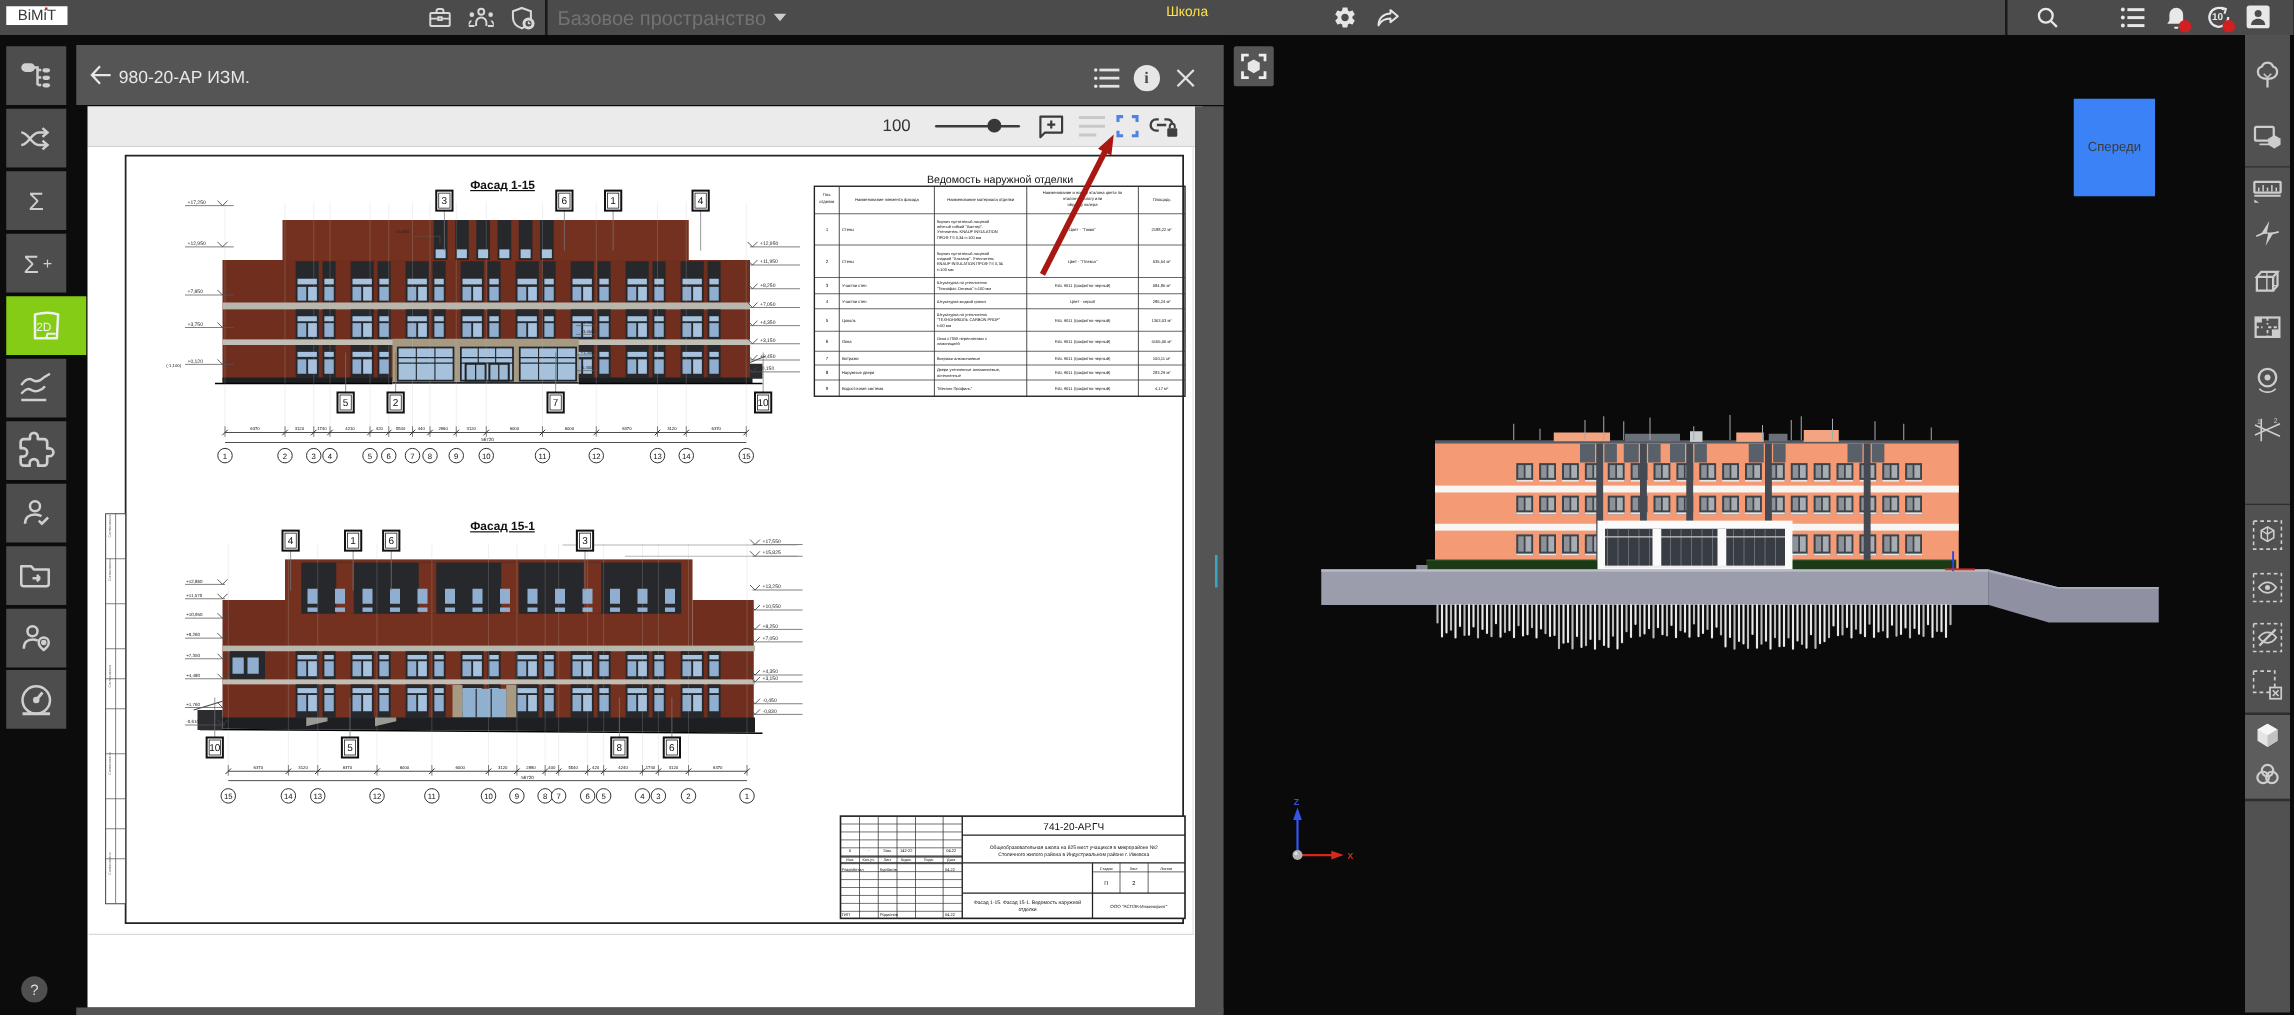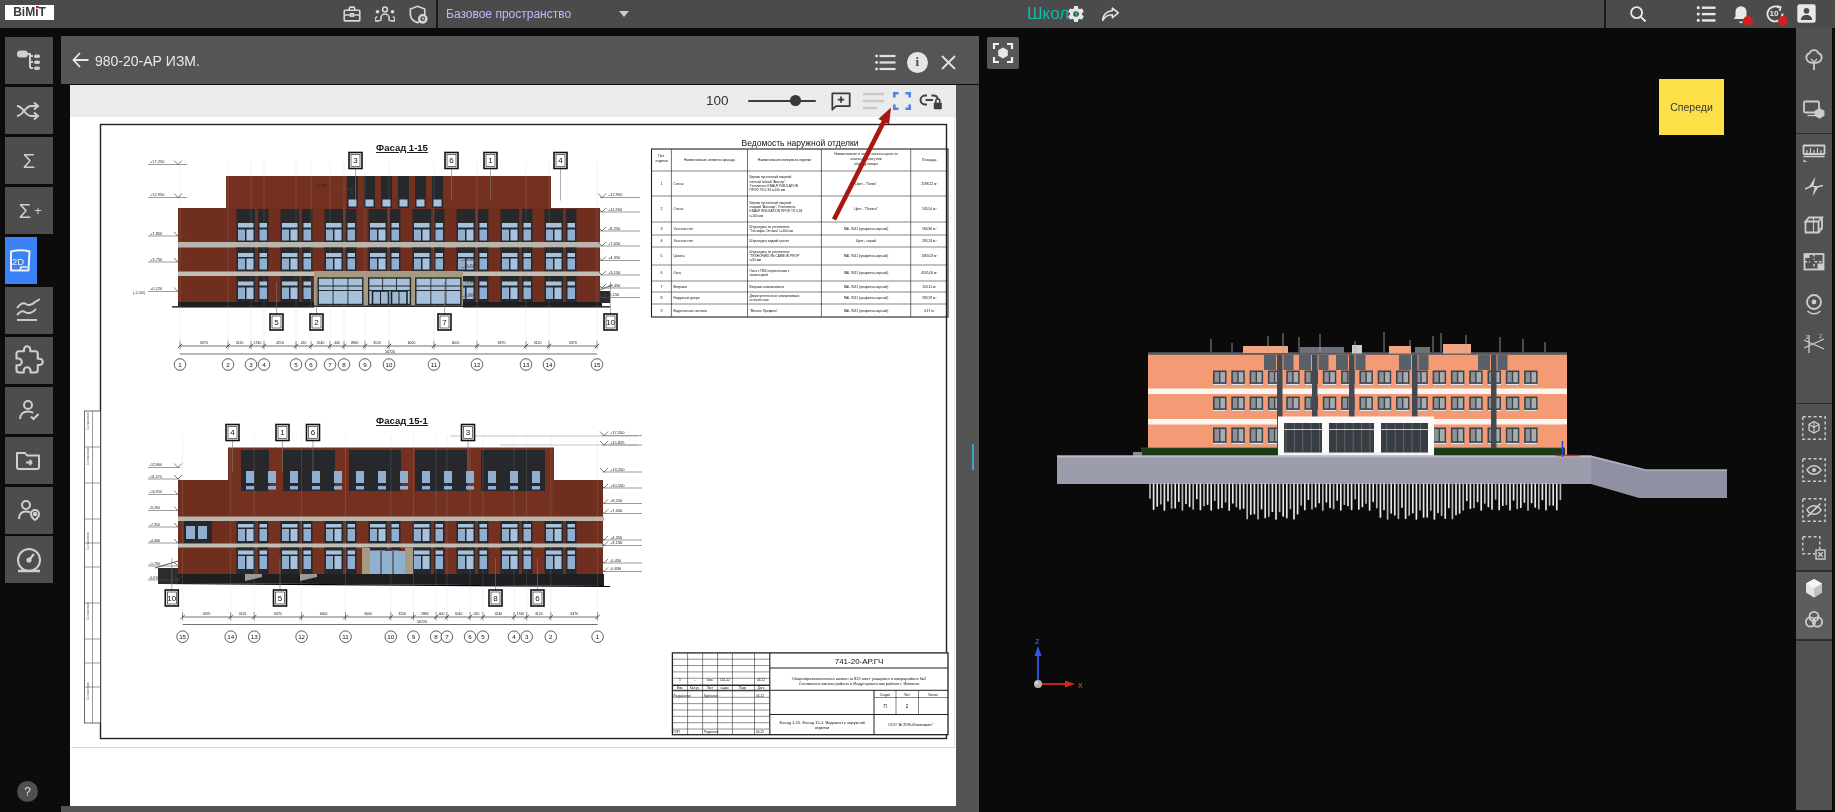--- a/index.html
+++ b/index.html
@@ -1,15 +1,15 @@
 <!DOCTYPE html>
 <html><head><meta charset="utf-8"><style>*{margin:0;padding:0;box-sizing:border-box}html,body{width:1835px;height:812px;overflow:hidden;background:#0B0B0B;font-family:"Liberation Sans",sans-serif;position:relative}.abs{position:absolute}</style></head><body>
 <div class="abs" style="left:0;top:0;width:1835px;height:28px;background:#4B4B4B"></div>
 <div class="abs" style="left:5px;top:4.5px;width:49px;height:15px;background:#fff;display:flex;align-items:center;justify-content:center">
-    <span style="font-size:12px;font-weight:bold;color:#3A3A3A;letter-spacing:0">B<span style="position:relative">i</span>M<span style="position:relative;color:#3A3A3A">i<span style="position:absolute;left:1px;top:0.5px;width:2.5px;height:2.5px;background:#E02020"></span></span>T</span>
+    <span style="font-size:12px;font-weight:normal;color:#3A3A3A;letter-spacing:0">B<span style="position:relative">i</span>M<span style="position:relative;color:#3A3A3A">i<span style="position:absolute;left:1px;top:0.5px;width:2.5px;height:2.5px;background:#E02020"></span></span>T</span>
   </div>
 <svg class="abs" style="left:341px;top:3px" width="22" height="22" viewBox="0 0 24 24" fill="none" stroke="#D8D8D8" stroke-width="1.7">
     <rect x="3.5" y="8" width="17" height="11.5" rx="1"></rect>
     <path d="M9 8V6.2A1.7 1.7 0 0 1 10.7 4.5h2.6A1.7 1.7 0 0 1 15 6.2V8"></path>
     <path d="M3.5 13h7m3 0h7"></path>
     <path d="M10.5 11.7h3v2.6h-3z"></path>
   </svg>
 <svg class="abs" style="left:373px;top:3px" width="24" height="22" viewBox="0 0 26 24" fill="none" stroke="#D8D8D8" stroke-width="1.7">
     <circle cx="13" cy="7" r="2.6"></circle>
     <path d="M8.5 19.5v-3a4.5 4.5 0 0 1 9 0v3"></path>
@@ -19,23 +19,23 @@
     <path d="M24 19.5v-2.2a3 3 0 0 0-3-3" fill="#D8D8D8" stroke="none"></path>
     <path d="M2.2 19.5h5m11.6 0h5"></path>
   </svg>
 <svg class="abs" style="left:407px;top:3px" width="23" height="23" viewBox="0 0 24 24" fill="none" stroke="#D8D8D8" stroke-width="1.7">
     <path d="M11 3.5l7.5 2.8v5.2c0 4.6-3.2 7.6-7.5 9-4.3-1.4-7.5-4.4-7.5-9V6.3z"></path>
     <circle cx="16.5" cy="16.5" r="4.2" fill="#4B4B4B"></circle>
     <circle cx="16.5" cy="16.5" r="3.4"></circle>
     <path d="M16.5 14.8v1.7h1.6" stroke-width="1.2"></path>
   </svg>
 <div class="abs" style="left:436px;top:0;width:2px;height:28px;background:#191919"></div>
-<div class="abs" style="left:446px;top:6.5px;font-size:12px;color:#c4b5fd">Базовое пространство</div>
+<div class="abs" style="left:446px;top:6.5px;font-size:16px;color:#737373">Базовое пространство</div>
 <div class="abs" style="left:619px;top:11px;width:0;height:0;border-left:5.5px solid transparent;border-right:5.5px solid transparent;border-top:6px solid #CCC"></div>
-<div class="abs" style="left:1027px;top:4px;font-size:17px;color:#14b8a6">Школа</div>
+<div class="abs" style="left:933px;top:4px;font-size:11px;color:#fde047">Школа</div>
 <svg class="abs" style="left:1066px;top:3.5px" width="20" height="20" viewBox="0 0 24 24" fill="#E6E6E6">
     <path d="M19.14 12.94c.04-.3.06-.61.06-.94 0-.32-.02-.64-.07-.94l2.03-1.58c.18-.14.23-.41.12-.61l-1.92-3.32c-.12-.22-.37-.29-.59-.22l-2.39.96c-.5-.38-1.03-.7-1.62-.94l-.36-2.54c-.04-.24-.24-.41-.48-.41h-3.84c-.24 0-.43.17-.47.41l-.36 2.54c-.59.24-1.13.57-1.62.94l-2.39-.96c-.22-.08-.47 0-.59.22L2.74 8.87c-.12.21-.08.47.12.61l2.03 1.58c-.05.3-.09.63-.09.94s.02.64.07.94l-2.03 1.58c-.18.14-.23.41-.12.61l1.92 3.32c.12.22.37.29.59.22l2.39-.96c.5.38 1.03.7 1.62.94l.36 2.54c.05.24.24.41.48.41h3.84c.24 0 .44-.17.47-.41l.36-2.54c.59-.24 1.13-.56 1.62-.94l2.39.96c.22.08.47 0 .59-.22l1.92-3.32c.12-.22.07-.47-.12-.61l-2.01-1.58zM12 15.6c-1.98 0-3.6-1.62-3.6-3.6s1.62-3.6 3.6-3.6 3.6 1.62 3.6 3.6-1.62 3.6-3.6 3.6z"></path>
   </svg>
 <svg class="abs" style="left:1100px;top:4px" width="22" height="20" viewBox="0 0 24 22" fill="none" stroke="#E6E6E6" stroke-width="1.7">
     <path d="M13.5 4.5L20 9.8l-6.5 5.3V11.8C8.5 11.8 5 13.8 3 18c0-6.5 4.5-10.3 10.5-10.5z" stroke-linejoin="round"></path>
   </svg>
 <div class="abs" style="left:1604px;top:0;width:2px;height:28px;background:#191919"></div>
 <svg class="abs" style="left:1627px;top:3px" width="22" height="22" viewBox="0 0 24 24" fill="none" stroke="#E8E8E8" stroke-width="2">
     <circle cx="10.5" cy="10.5" r="6"></circle>
     <path d="M15 15l5.2 5.2"></path>
@@ -87,21 +87,21 @@
     <svg width="28" height="28" viewBox="0 0 28 28">
       <text x="14" y="21" font-size="20" fill="#CFCFCF" text-anchor="middle" font-family="Liberation Sans">Σ</text>
     </svg>
   </div>
 <div class="abs" style="left:5px;top:187.1px;width:48px;height:47px;background:#4D4D4D;display:flex;align-items:center;justify-content:center">
     <svg width="32" height="28" viewBox="0 0 32 28">
       <text x="12" y="21" font-size="20" fill="#CFCFCF" text-anchor="middle" font-family="Liberation Sans">Σ</text>
       <text x="25" y="18" font-size="13" fill="#CFCFCF" text-anchor="middle" font-family="Liberation Sans">+</text>
     </svg>
   </div>
-<div class="abs" style="left:5px;top:237.0px;width:32px;height:47px;background:#3b82f6;display:flex;align-items:center;justify-content:flex-start">
+<div class="abs" style="left:5px;top:237.0px;width:64px;height:47px;background:#84cc16;display:flex;align-items:center;justify-content:center">
     <svg width="30" height="30" viewBox="0 0 30 30" fill="none" stroke="#F0F0F0" stroke-width="2">
       <path d="M6 5.5C12 4 20 4 24.5 5.5L23.5 24.5H6z" stroke-linejoin="round"></path>
       <path d="M15 24.5l1-3.5h6.5" stroke-width="1.6"></path>
       <text x="13" y="18.5" font-size="9.5" fill="#F0F0F0" stroke="none" text-anchor="middle" font-family="Liberation Sans">2D</text>
     </svg>
   </div>
 <div class="abs" style="left:5px;top:286.9px;width:48px;height:47px;background:#4D4D4D;display:flex;align-items:center;justify-content:center">
     <svg width="30" height="28" viewBox="0 0 30 28" fill="none" stroke="#CFCFCF" stroke-width="1.9">
       <path d="M3 12c3-4 6-6 9-4s6 1 9-2l5-3"></path>
       <path d="M3 19c3-3 5-5 8-3s8 1 11-3"></path>
@@ -1498,21 +1498,21 @@
     <polygon points="1075,684 1065,680.5 1065,687.5" fill="#D42A1E"></polygon>
     <text x="1078" y="687.5" font-size="7" fill="#D42A1E" font-weight="bold">X</text>
     <circle cx="1038" cy="684" r="4" fill="#B5B5B5"></circle>
     <circle cx="1036.8" cy="682.8" r="1.4" fill="#DDD"></circle>
   </svg>
 <div class="abs" style="left:987px;top:36.5px;width:32px;height:32px;background:#565656;border-radius:2px"></div>
 <svg class="abs" style="left:987px;top:36.5px" width="32" height="32" viewBox="0 0 32 32" fill="none" stroke="#F0F0F0" stroke-width="2.2">
     <path d="M7 12V7h5M20 7h5v5M25 20v5h-5M12 25H7v-5"></path>
     <path d="M16 10.5l4.8 2.75v5.5L16 21.5l-4.8-2.75v-5.5z" fill="#E8E8E8" stroke="none"></path>
   </svg>
-<div class="abs" style="left:1659px;top:79px;width:65px;height:56px;background:#fde047;display:flex;align-items:center;justify-content:center">
+<div class="abs" style="left:1659px;top:79px;width:65px;height:78px;background:#3b82f6;display:flex;align-items:center;justify-content:center">
     <span style="font-size:10.5px;color:#3A3A3A">Спереди</span>
   </div>
 <div class="abs" style="left:1795.5px;top:28px;width:36px;height:782px;background:#515151"></div>
 <div class="abs" style="left:1795.5px;top:571px;width:36px;height:68px;background:#5D5D5D"></div>
 <div class="abs" style="left:1795.5px;top:132.5px;width:36px;height:1.6px;background:#2E2E2E"></div>
 <div class="abs" style="left:1795.5px;top:402.5px;width:36px;height:1.6px;background:#2E2E2E"></div>
 <div class="abs" style="left:1795.5px;top:570px;width:36px;height:1.6px;background:#2E2E2E"></div>
 <div class="abs" style="left:1795.5px;top:639px;width:36px;height:1.6px;background:#2E2E2E"></div>
 <svg class="abs" style="left:1801.5px;top:49.0px" width="24" height="24" viewBox="0 0 24 24" fill="none" stroke="#CDCDCD" stroke-width="1.8">
     <path d="M12 21v-7m0 0c-5 0-7.7-2.4-7.7-5.4a4.6 4.6 0 0 1 3.3-4.4 4.7 4.7 0 0 1 8.8 0 4.6 4.6 0 0 1 3.3 4.4c0 3-2.7 5.4-7.7 5.4z" stroke-linejoin="round"></path>

